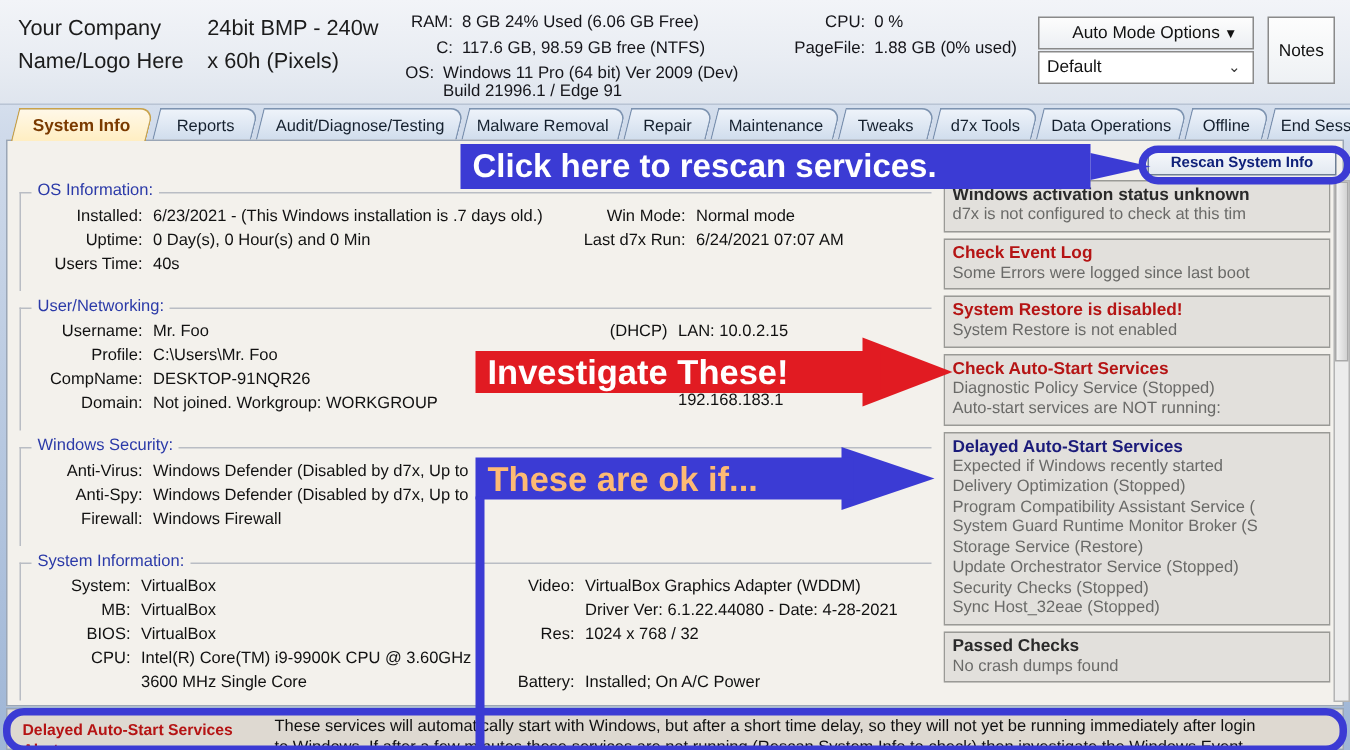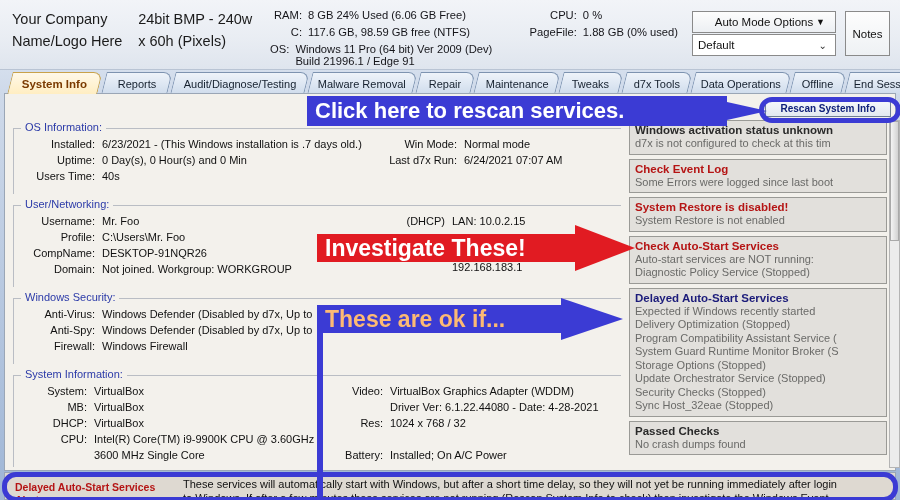--- a/index.html
+++ b/index.html
@@ -423,21 +423,21 @@
       <div style="position:absolute; left:8px; top:10px;">
         <div class="kv">
             <span class="k" style="width:66px;">System:</span>
             <span class="v">VirtualBox</span>
           </div>
         <div class="kv">
             <span class="k" style="width:66px;">MB:</span>
             <span class="v">VirtualBox</span>
           </div>
         <div class="kv">
-            <span class="k" style="width:66px;">DHCP:</span>
+            <span class="k" style="width:66px;">BIOS:</span>
             <span class="v">VirtualBox</span>
           </div>
         <div class="kv">
             <span class="k" style="width:66px;">CPU:</span>
             <span class="v">Intel(R) Core(TM) i9-9900K CPU @ 3.60GHz</span>
           </div>
         <div class="kv">
             <span class="k" style="width:66px;"></span>
             <span class="v">3600 MHz Single Core</span>
           </div>
@@ -474,31 +474,31 @@
         <div class="sub">Some Errors were logged since last boot</div>
       </div>
 
       <div class="card">
         <div class="ttl red">System Restore is disabled!</div>
         <div class="sub">System Restore is not enabled</div>
       </div>
 
       <div class="card">
         <div class="ttl red">Check Auto-Start Services</div>
+        <div class="sub">Diagnostic Policy Service (Stopped)</div>
         <div class="sub">Auto-start services are NOT running:</div>
-        <div class="sub">Diagnostic Policy Service (Stopped)</div>
       </div>
 
       <div class="card">
         <div class="ttl navy">Delayed Auto-Start Services</div>
         <div class="sub">Expected if Windows recently started</div>
         <div class="sub">Delivery Optimization (Stopped)</div>
         <div class="sub">Program Compatibility Assistant Service (</div>
         <div class="sub">System Guard Runtime Monitor Broker (S</div>
-        <div class="sub">Storage Options (Stopped)</div>
+        <div class="sub">Storage Service (Restore)</div>
         <div class="sub">Update Orchestrator Service (Stopped)</div>
         <div class="sub">Security Checks (Stopped)</div>
         <div class="sub">Sync Host_32eae (Stopped)</div>
       </div>
 
       <div class="card">
         <div class="ttl dark">Passed Checks</div>
         <div class="sub">No crash dumps found</div>
       </div>
 

